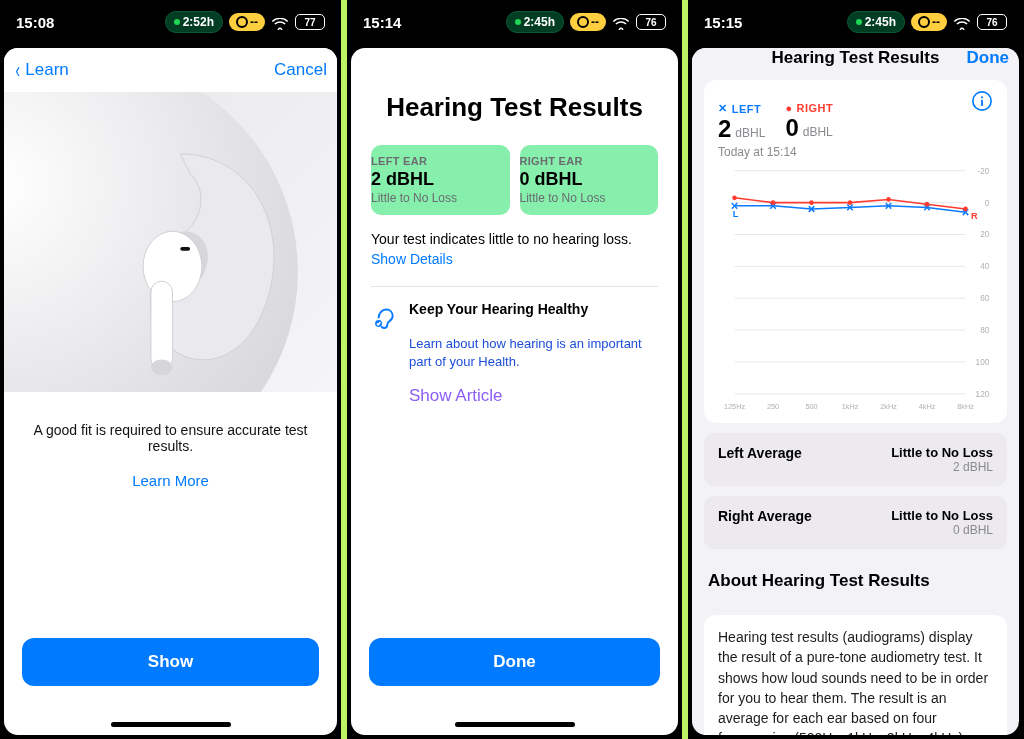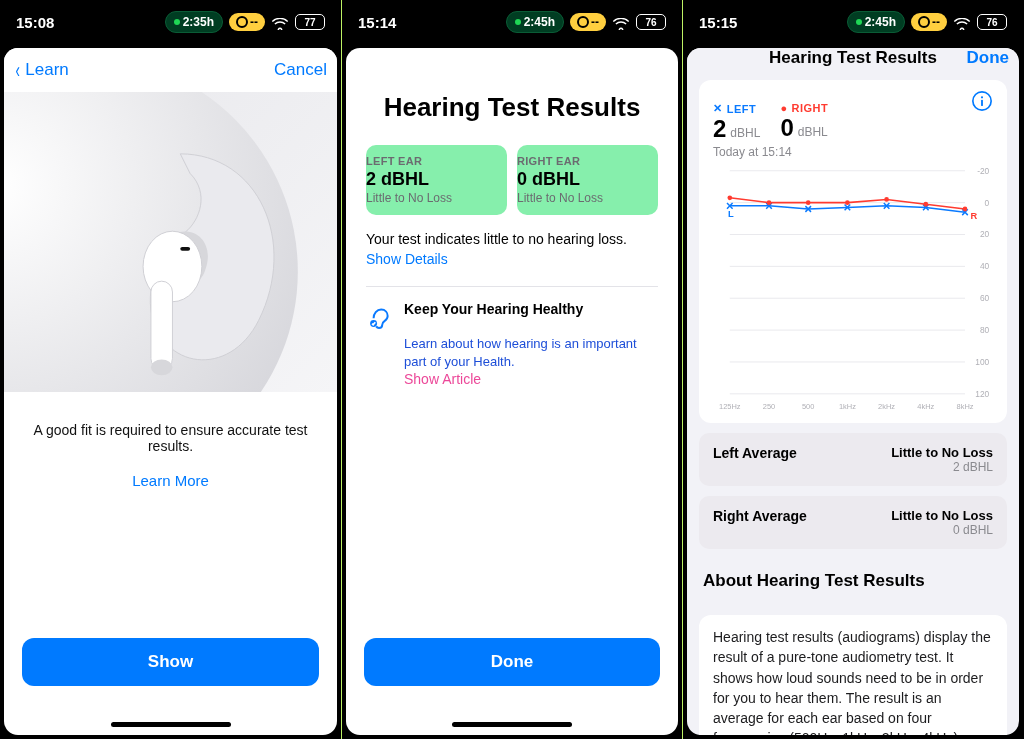--- a/index.html
+++ b/index.html
@@ -12,21 +12,21 @@
   overflow: hidden;
 }
 .phone {
   width: 341px;
   height: 739px;
   background: #000;
   position: relative;
   flex: none;
   overflow:hidden;
 }
-.phone + .phone { border-left: 1px solid #bef264; }
+.phone + .phone { border-left: 6px solid #bef264; }
 
 
 .status {
   height: 44px;
   color: #fff;
   display: flex;
   align-items: center;
   padding: 0 16px;
   font-size: 15px;
   font-weight: 600;
@@ -106,21 +106,21 @@
 .card .val { font-size:18px; font-weight:700; margin-top:2px;}
 .card .sub { font-size:12px; color:#6b6b70; margin-top:1px;}
 .p2-line { font-size:14px; margin-top:16px;}
 .link { color:#007aff; font-size:14px; margin-top:4px; display:inline-block;}
 .divider { border:none; border-top:1px solid #e3e3e8; margin:18px 0 14px;}
 .tip { display:flex; gap:12px; padding-right:10px;}
 .tip-ic { width:28px; display:flex; align-items:flex-start; justify-content:center; padding-top:2px;}
 .tip-ic svg { width:26px; height:26px; }
 .tip-body .t { font-size:14px; font-weight:700; }
 .tip-body .d { font-size:13px; color:#1d4ed8; margin-top:18px; line-height:1.35;}
-.tip-body .l { color:#ec4899; font-size:14px; margin-top:0; display:inline-block;}
+.tip-body .l { color:#8b5cf6; font-size:17px; margin-top:16px; display:inline-block;}
 
 
 .chart-card {
   margin: 12px 12px 10px; background:#fff; border-radius:12px; padding:10px 14px 8px;
 }
 .legend { display:flex; align-items:baseline; gap:20px; font-size:12px; }
 .legend .item { display:flex; flex-direction:column; }
 .legend .item .lab { font-size:11px; font-weight:700; letter-spacing:0.5px; display:flex; align-items:center; gap:4px;}
 .mark-x { color:#0a7aff; }
 .mark-o { color:#ff3b30; }
@@ -140,21 +140,21 @@
 .sheet3 .navbar { background:#f2f2f7; }
 </style>
 </head>
 <body>
 
 <div class="phone">
   <div class="status">
     <span class="time">15:08</span>
     <span class="pill">
         <span class="dot"></span>
-        <span>2:35h</span>
+        <span>2:52h</span>
       </span>
     <span class="pill-yellow"><span class="circle"></span>--</span>
     <span class="wifi">
       <svg viewBox="0 0 20 14">
           <path d="M10 12 a2 2 0 1 0 0.001 0 M4 7 a9 9 0 0 1 12 0 M1 4 a13 13 0 0 1 18 0" stroke="#fff" stroke-width="1.6" fill="none"></path>
         </svg>
     </span>
     <span class="battery">
         <span>77</span>
       </span>

